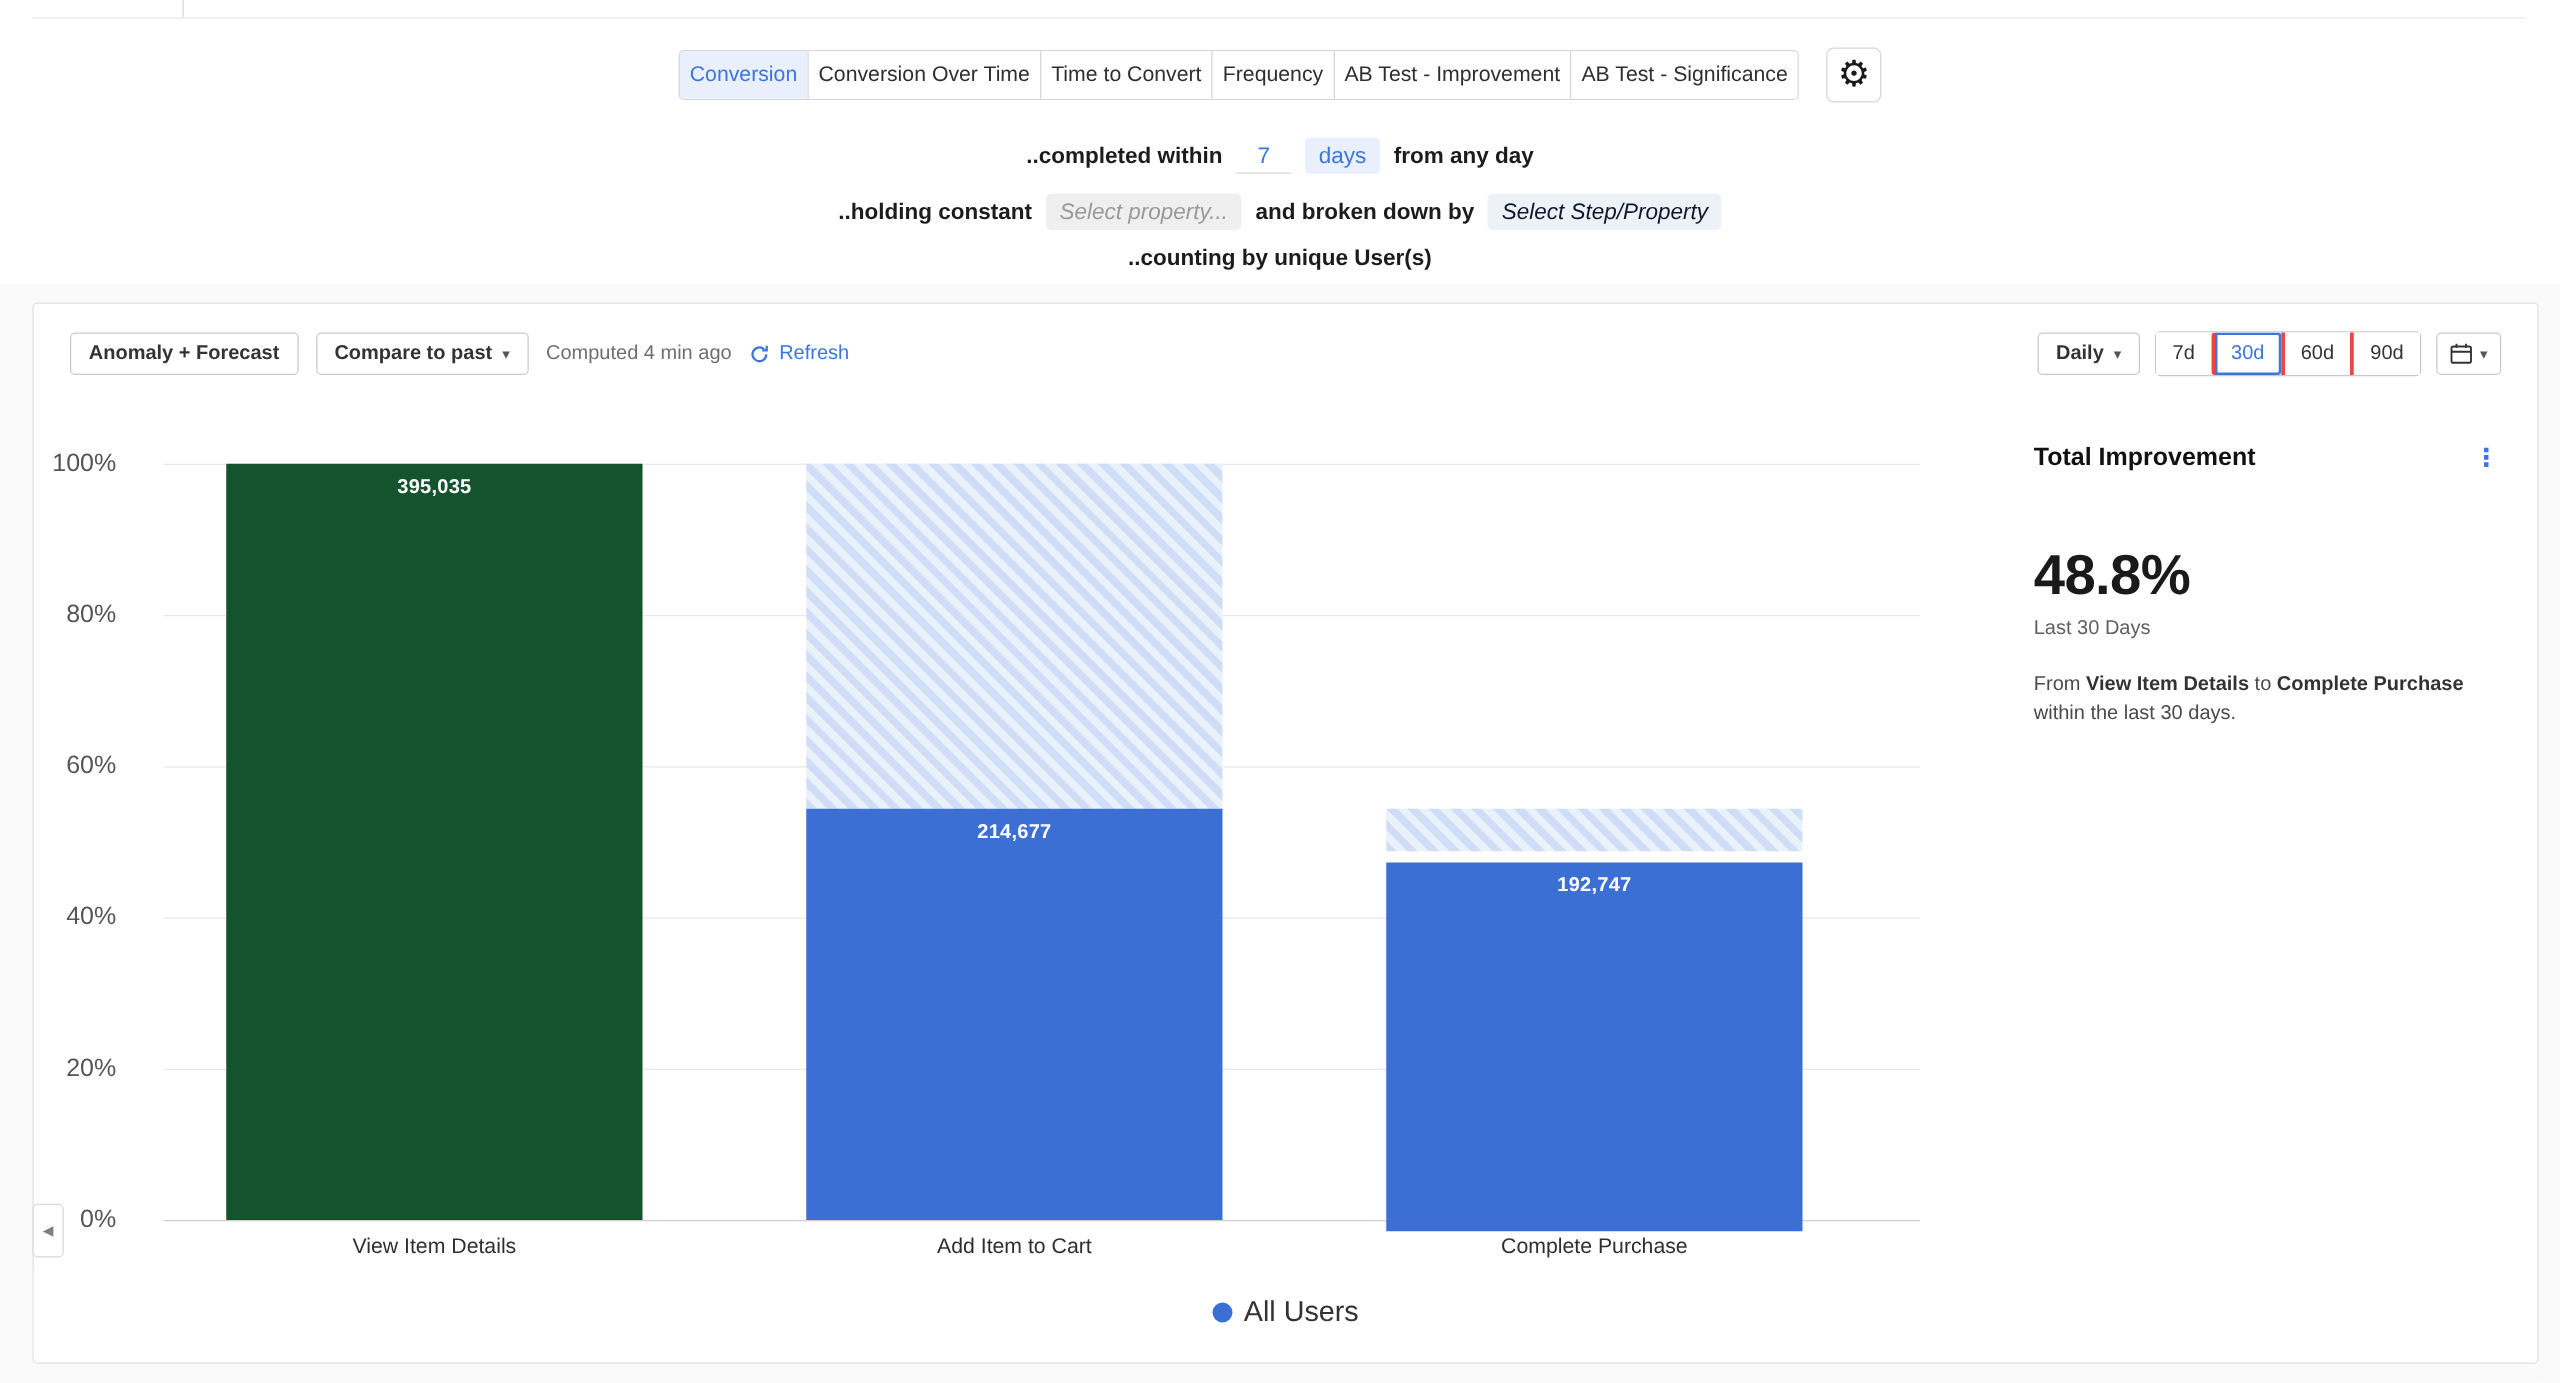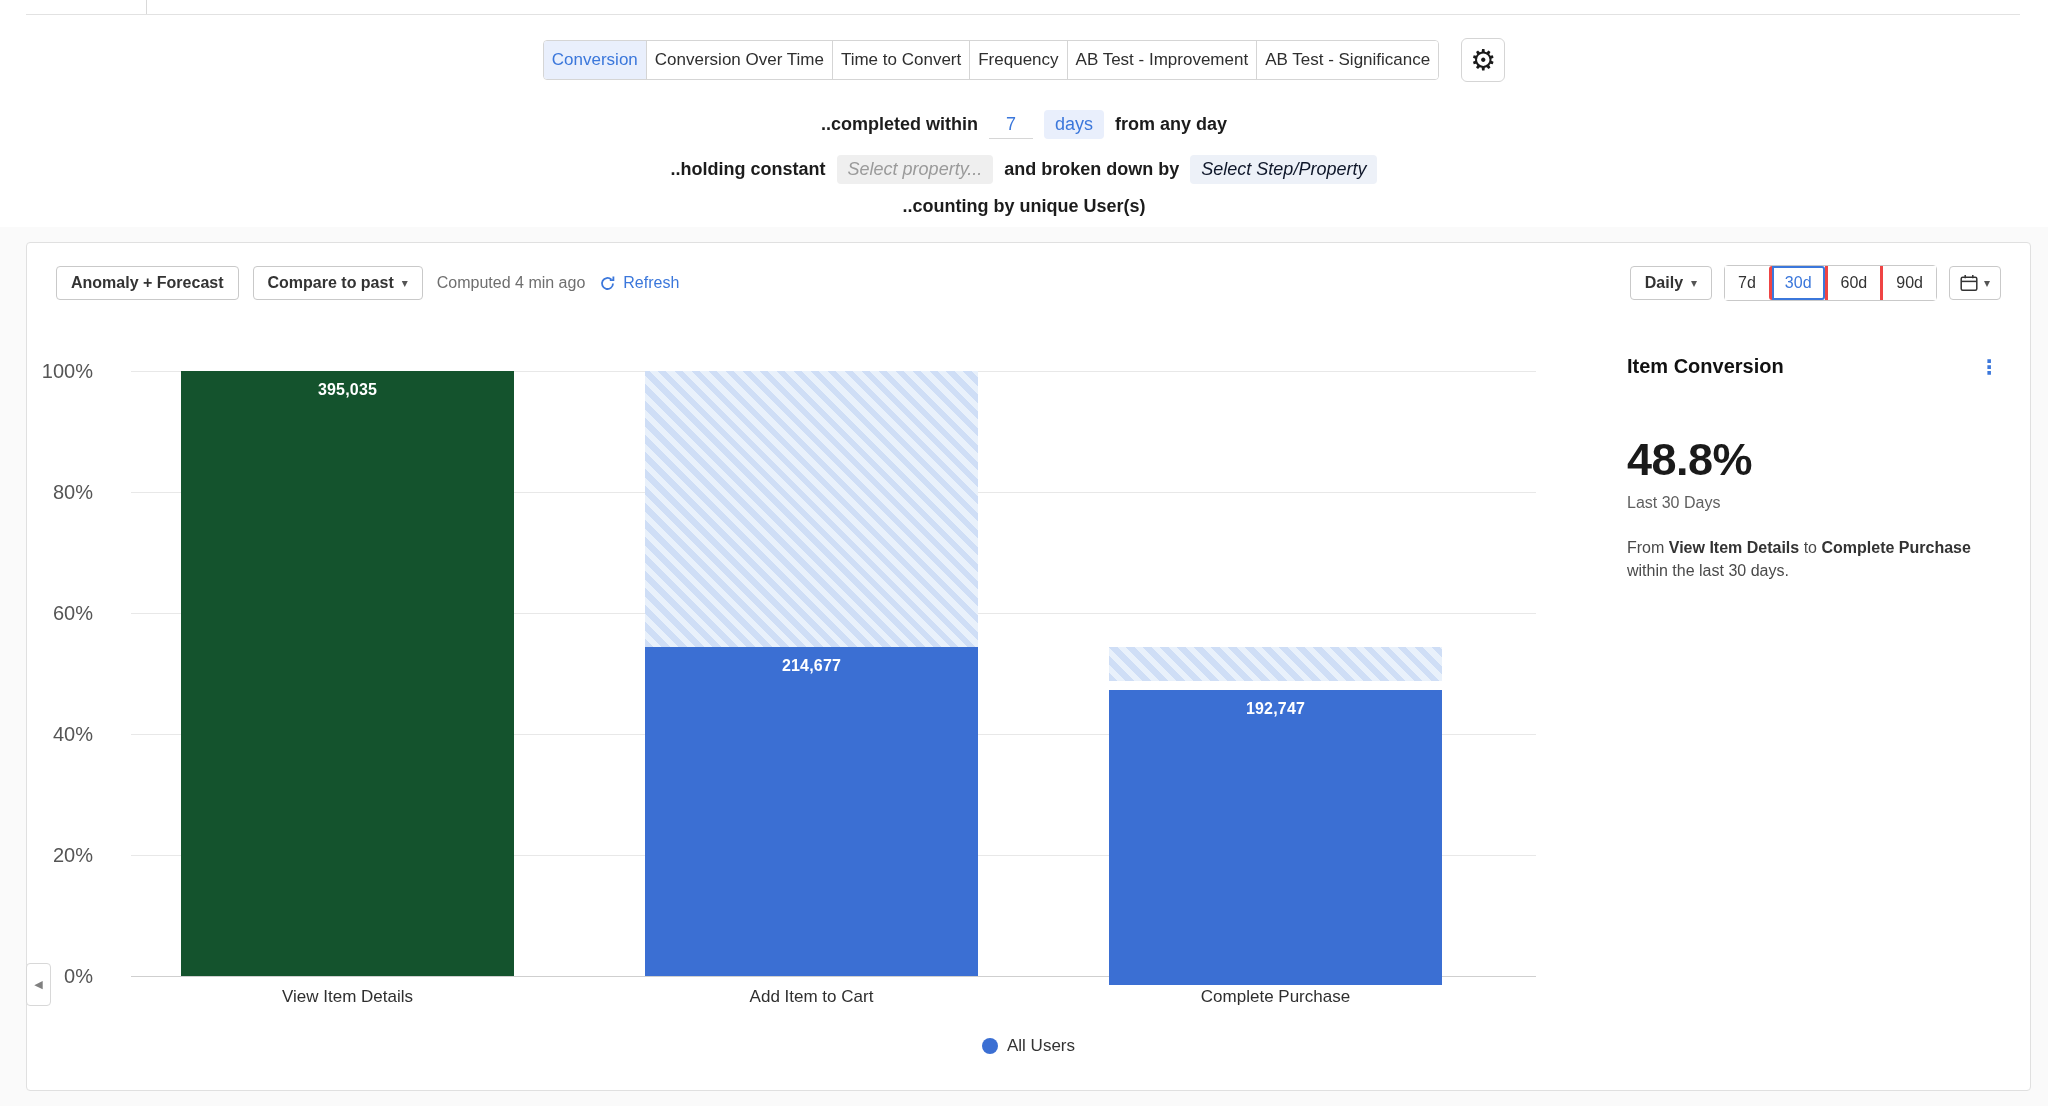--- a/index.html
+++ b/index.html
@@ -70,21 +70,21 @@
 
   .plot { position:absolute; left:104px; top:128px; width:1405px; height:605px; }
   .gridline { position:absolute; left:0; width:1405px; height:1px; background:#e8e8e8; }
   .gridline.baseline { background:#cfcfcf; }
   .ytick { position:absolute; left:-96px; width:58px; text-align:right; font-size:20px; color:#555; transform:translateY(-50%); }
   .bar { position:absolute; width:333px; background:#3b6fd3; cursor:pointer; }
   .hatch { position:absolute; width:333px; cursor:pointer;
     background:repeating-linear-gradient(45deg,#cfdef6 0px,#cfdef6 6px,#e9f1fb 6px,#e9f1fb 12px); }
   .bar-label { margin-top:10px; text-align:center; color:#fff; font-size:16px; font-weight:700; letter-spacing:0.2px; }
   .xlabel { position:absolute; top:616px; width:333px; text-align:center; font-size:17px; color:#2f2f2f; }
-  .legend { position:absolute; left:0; right:0; top:793px; display:flex; justify-content:center; align-items:center; gap:9px; font-size:17px; color:#333; cursor:pointer; }
+  .legend { position:absolute; left:0; right:0; top:793px; display:flex; justify-content:center; align-items:center; gap:9px; font-size:23px; color:#333; cursor:pointer; }
   .dot { width:16px; height:16px; border-radius:50%; background:#3b6fd3; }
 
   .summary { position:absolute; left:1600px; top:112px; width:372px; }
   .summary-head { display:flex; justify-content:space-between; align-items:center; }
   .summary-head h3 { font-size:20px; color:#111; font-weight:700; }
   .kebab { color:#3b77db; font-size:20px; font-weight:700; line-height:1; cursor:pointer; }
   .summary-value { margin-top:56px; font-size:45px; font-weight:700; color:#1a1a1a; letter-spacing:-0.5px; }
   .summary-period { margin-top:8px; font-size:16px; color:#5f5f5f; }
   .summary-desc { margin-top:24px; font-size:16px; color:#4a4a4a; line-height:1.45; }
   .summary-desc b { color:#333; }
@@ -209,21 +209,21 @@
       <div class="xlabel" style="left: 978px;">Complete Purchase</div>
     </div>
 
   <div class="legend">
     <span class="dot" style="background: rgb(59, 111, 211);"></span>
     <span>All Users</span>
   </div>
 
   <aside class="summary">
     <div class="summary-head">
-      <h3>Item Conversion</h3>
+      <h3>Total Improvement</h3>
       <span class="kebab">⋮</span>
     </div>
     <div class="summary-value">48.8%</div>
     <div class="summary-period">Last 30 Days</div>
     <p class="summary-desc">
       <span>From</span> <b>View Item Details</b> <span>to</span> <b>Complete Purchase</b> <span>within the last 30 days.</span>
     </p>
   </aside>
 
   <div class="collapse-handle">

